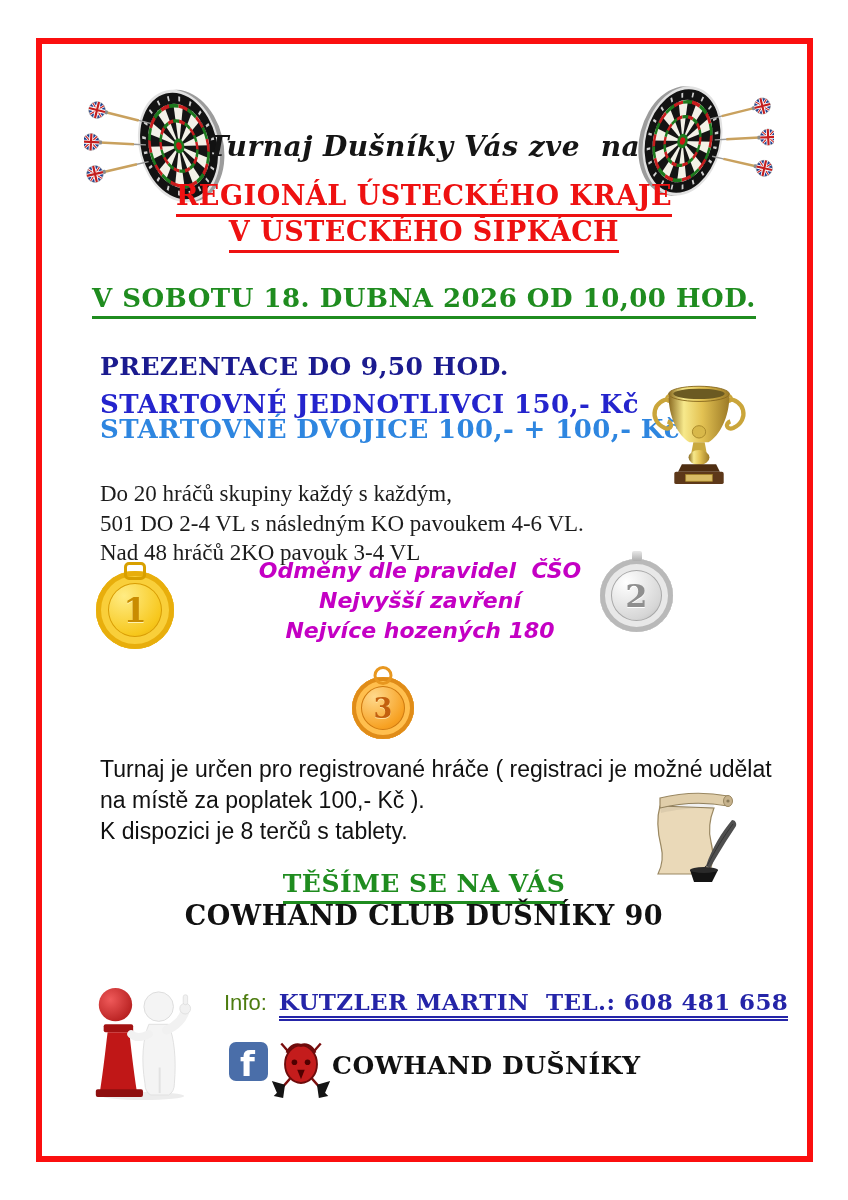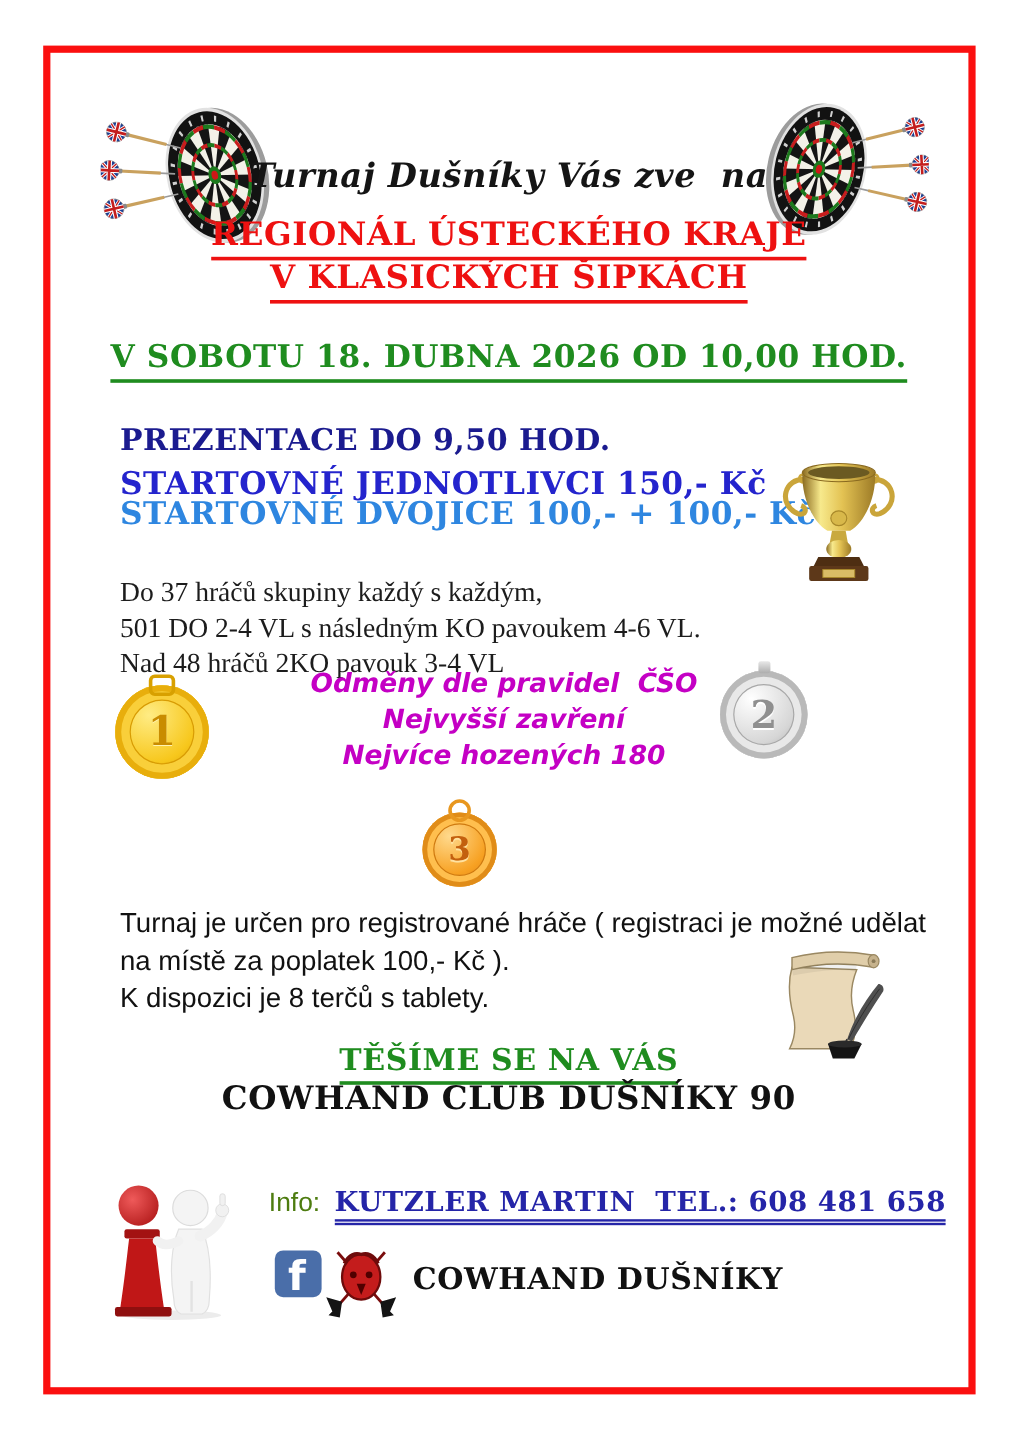--- a/index.html
+++ b/index.html
@@ -34,21 +34,21 @@
 
   .contact-row { left:224px; top:988px; display:flex; align-items:baseline; gap:12px; }
   .info-label { font-family:"Liberation Sans", sans-serif; font-size:22px; color:#4d7c0f; }
   .contact-link { font-size:23px; font-weight:800; letter-spacing:0.4px; color:var(--link_blue,#2525a8);
                   border-bottom:5px double currentColor; padding-bottom:1px; }
 
   .fb { left:229px; top:1042px; width:39px; height:39px; border-radius:7px;
         background:var(--facebook_blue,#4a6ea9); overflow:hidden; }
   .fb span { position:absolute; left:11px; top:2px; color:#fff; font-family:"DejaVu Sans", sans-serif;
              font-weight:700; font-size:34px; }
-  .club-name { left:344px; top:1051px; color:#111; font-weight:800; font-size:25px; letter-spacing:0.5px; }
+  .club-name { left:332px; top:1051px; color:#111; font-weight:800; font-size:25px; letter-spacing:0.5px; }
 
   .medal { position:absolute; border-radius:50%; display:flex; align-items:center; justify-content:center;
            font-weight:800; font-family:"DejaVu Serif", serif; }
   .medal::before { content:""; position:absolute; left:50%; transform:translateX(-50%); }
   .medal .num { position:relative; }
   .medal-gold { left:96px; top:571px; width:78px; height:78px;
     background:radial-gradient(circle at 36% 32%, #ffec84, #f7c71c 55%, #cf9400 92%);
     box-shadow:inset 0 0 0 5px #e8ae0c, inset 0 0 0 12px #f9cf3a, inset 0 0 0 13px #d89c04; }
   .medal-gold::before { top:-9px; width:16px; height:12px; border:3.5px solid #d8a000; border-radius:5px; }
   .medal-gold .num { font-size:34px; color:#c98c00; text-shadow:0 1px 0 #fff3b0; }
@@ -129,21 +129,21 @@
       <use href="#db-unit"></use>
     </svg>
 
   <div class="centerline invite">
     <span class="t">Turnaj Dušníky Vás zve  na</span>
   </div>
   <div class="centerline title-red title1">
     <span class="u3 t">REGIONÁL ÚSTECKÉHO KRAJE</span>
   </div>
   <div class="centerline title-red title2">
-    <span class="u3 t">V KLASICKÝCH ŠIPKÁCH</span>
+    <span class="u3 t">V ÚSTECKÉHO ŠIPKÁCH</span>
   </div>
   <div class="centerline date-line">
     <span class="u3 t">V SOBOTU 18. DUBNA 2026 OD 10,00 HOD.</span>
   </div>
 
   <div class="abs fee fee1">
     <span class="t">PREZENTACE DO 9,50 HOD.</span>
   </div>
   <div class="abs fee fee2">
     <span class="t">STARTOVNÉ JEDNOTLIVCI 150,- Kč</span>
@@ -170,21 +170,21 @@
     <ellipse cx="60" cy="24" rx="27" ry="5.5" fill="#6b5a22"></ellipse>
     <ellipse cx="60" cy="64" rx="7" ry="6.5" fill="#d8b84a" stroke="#a8882a" stroke-width="1"></ellipse>
     <path d="M54 75 L52 86 L68 86 L66 75 Z" fill="#c9a93f"></path>
     <ellipse cx="60" cy="91" rx="11" ry="8" fill="url(#gt)"></ellipse>
     <path d="M42 98 L78 98 L82 106 L38 106 Z" fill="#4e2e12"></path>
     <rect x="34" y="106" width="52" height="13" rx="2" fill="#5d3819"></rect>
     <rect x="46" y="109" width="28" height="7" fill="#d9bc66" stroke="#a8882a" stroke-width="0.8"></rect>
   </svg>
 
   <div class="abs fmt">
-    <div class="t">Do 37 hráčů skupiny každý s každým,</div>
+    <div class="t">Do 20 hráčů skupiny každý s každým,</div>
     <div class="t">501 DO 2-4 VL s následným KO pavoukem 4-6 VL.</div>
     <div class="t">Nad 48 hráčů 2KO pavouk 3-4 VL</div>
   </div>
 
   <div class="medal medal-gold">
     <span class="num">1</span>
   </div>
   <div class="medal medal-silver">
     <span class="num">2</span>
   </div>

